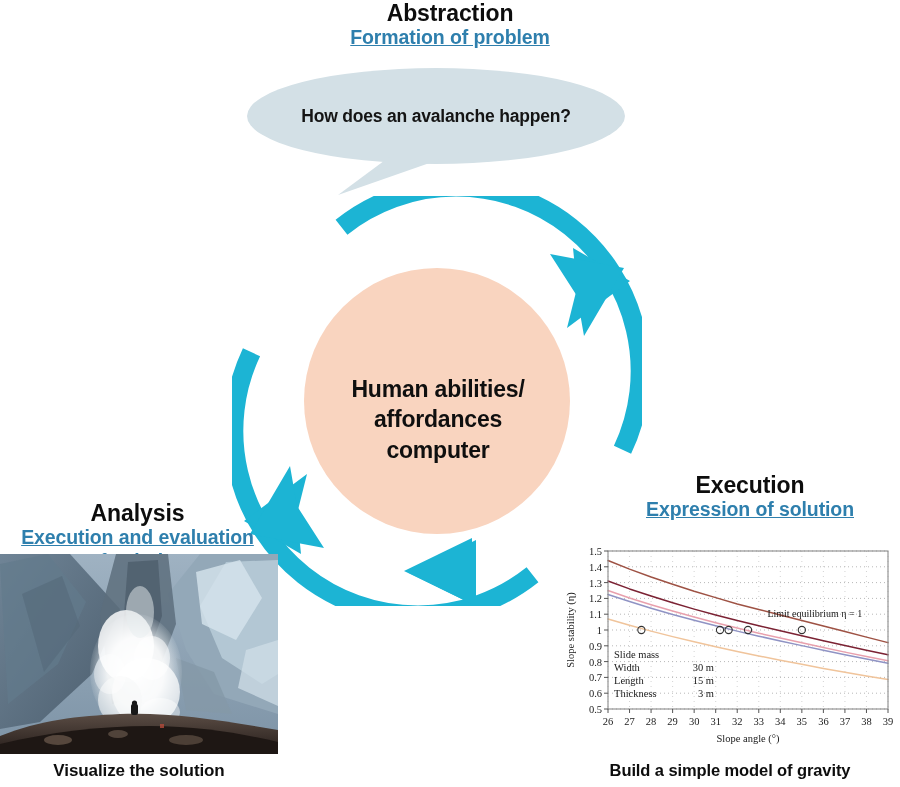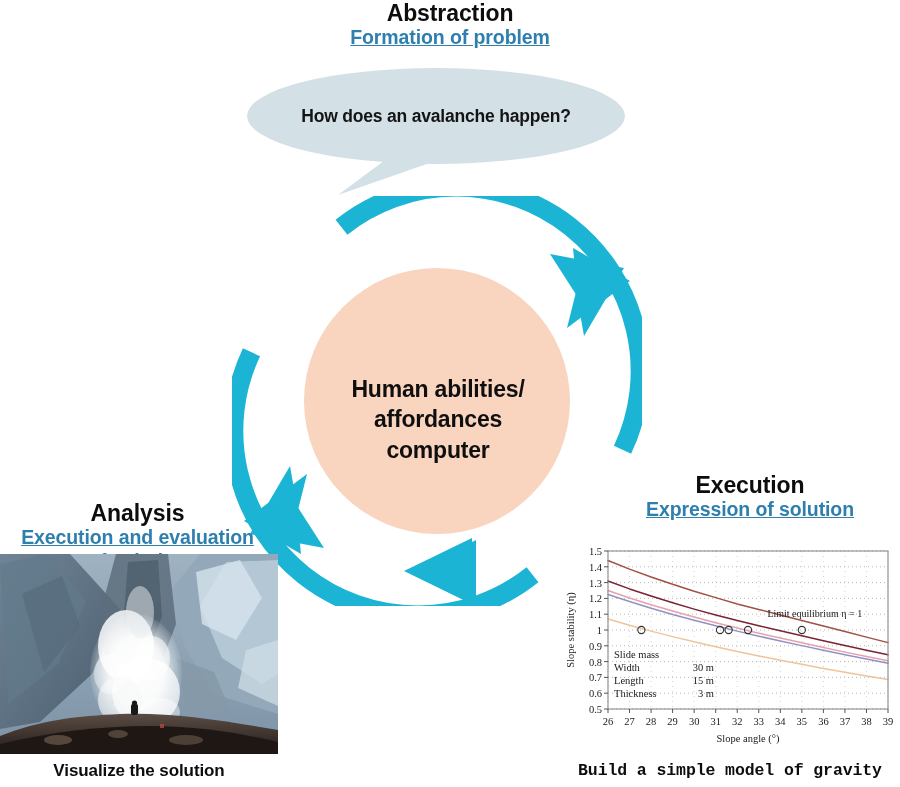--- a/index.html
+++ b/index.html
@@ -124,21 +124,20 @@
   #automation-caption {
     position: absolute;
     left: 560px;
     top: 761px;
     width: 340px;
     text-align: center;
     font-size: 16.5px;
     font-weight: bold;
     color: #0d0d0d;
     letter-spacing: -0.1px;
-    font-family: Liberation Mono, monospace;
   }
 
   .chart-svg text {
     font-family: "Liberation Serif", serif;
     fill: #1a1a1a;
   }
 </style>
 </head>
 <body>
 

